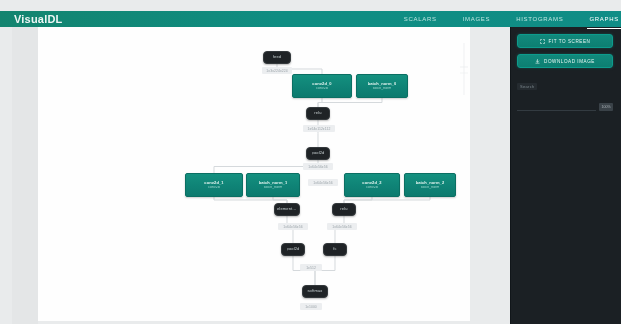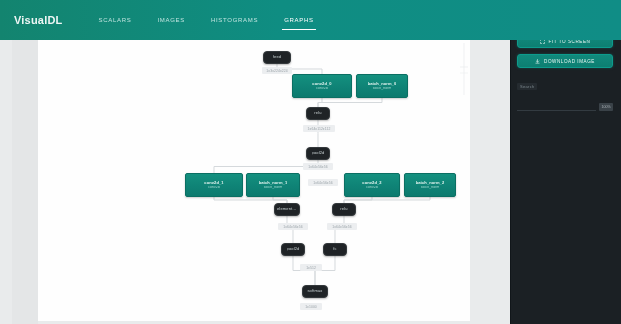--- a/index.html
+++ b/index.html
@@ -11,25 +11,26 @@
   }
   #app {
     position: relative;
     width: 621px; height: 324px;
     background: #e9ebec;
     overflow: hidden;
   }
 
   
   #navbar {
-    position: absolute; left: 0; top: 0;
-    width: 621px; height: 40px;
+    position: absolute; left: 0; top: 11px;
+    width: 621px; height: 16px;
     background: linear-gradient(90deg, #13846f 0%, #0f8d82 45%, #108d86 100%);
     display: flex; align-items: center;
     z-index: 40;
+    justify-content: space-between;
   }
   #brand {
     margin-left: 14px;
     font-size: 11px;
     font-weight: 700;
     color: #eef6f5;
     letter-spacing: .2px;
     white-space: nowrap;
   }
   #nav-tabs {

